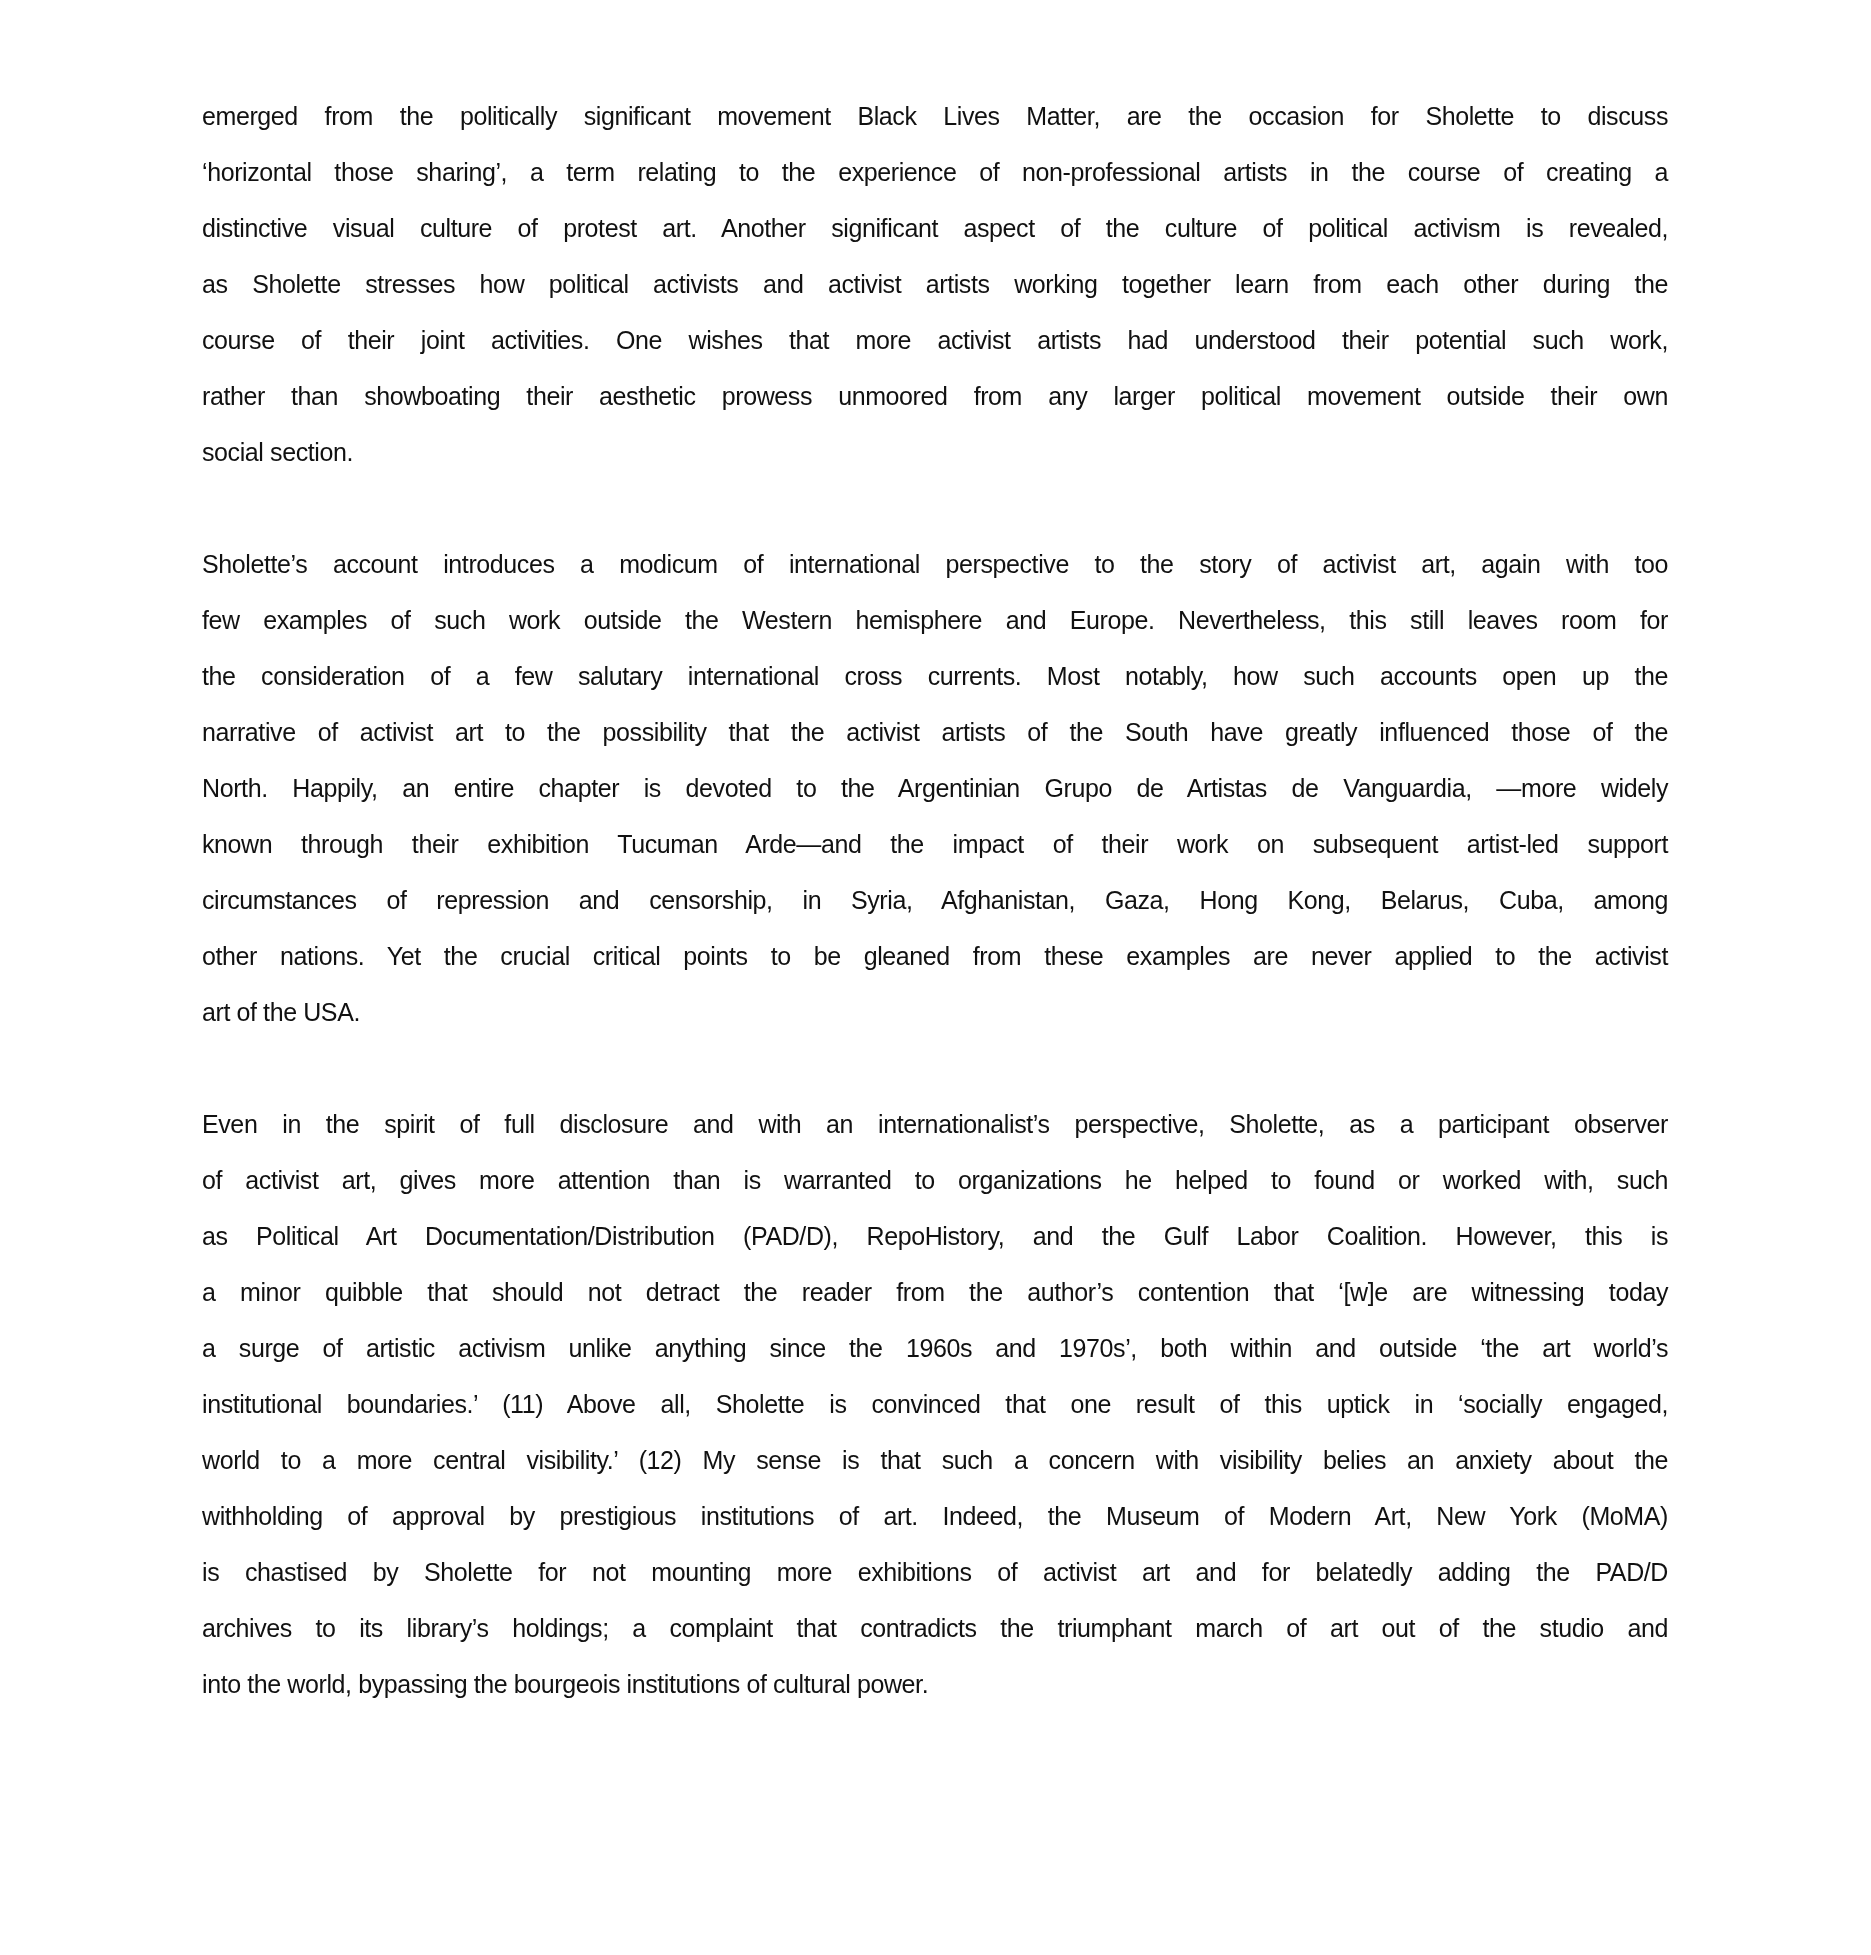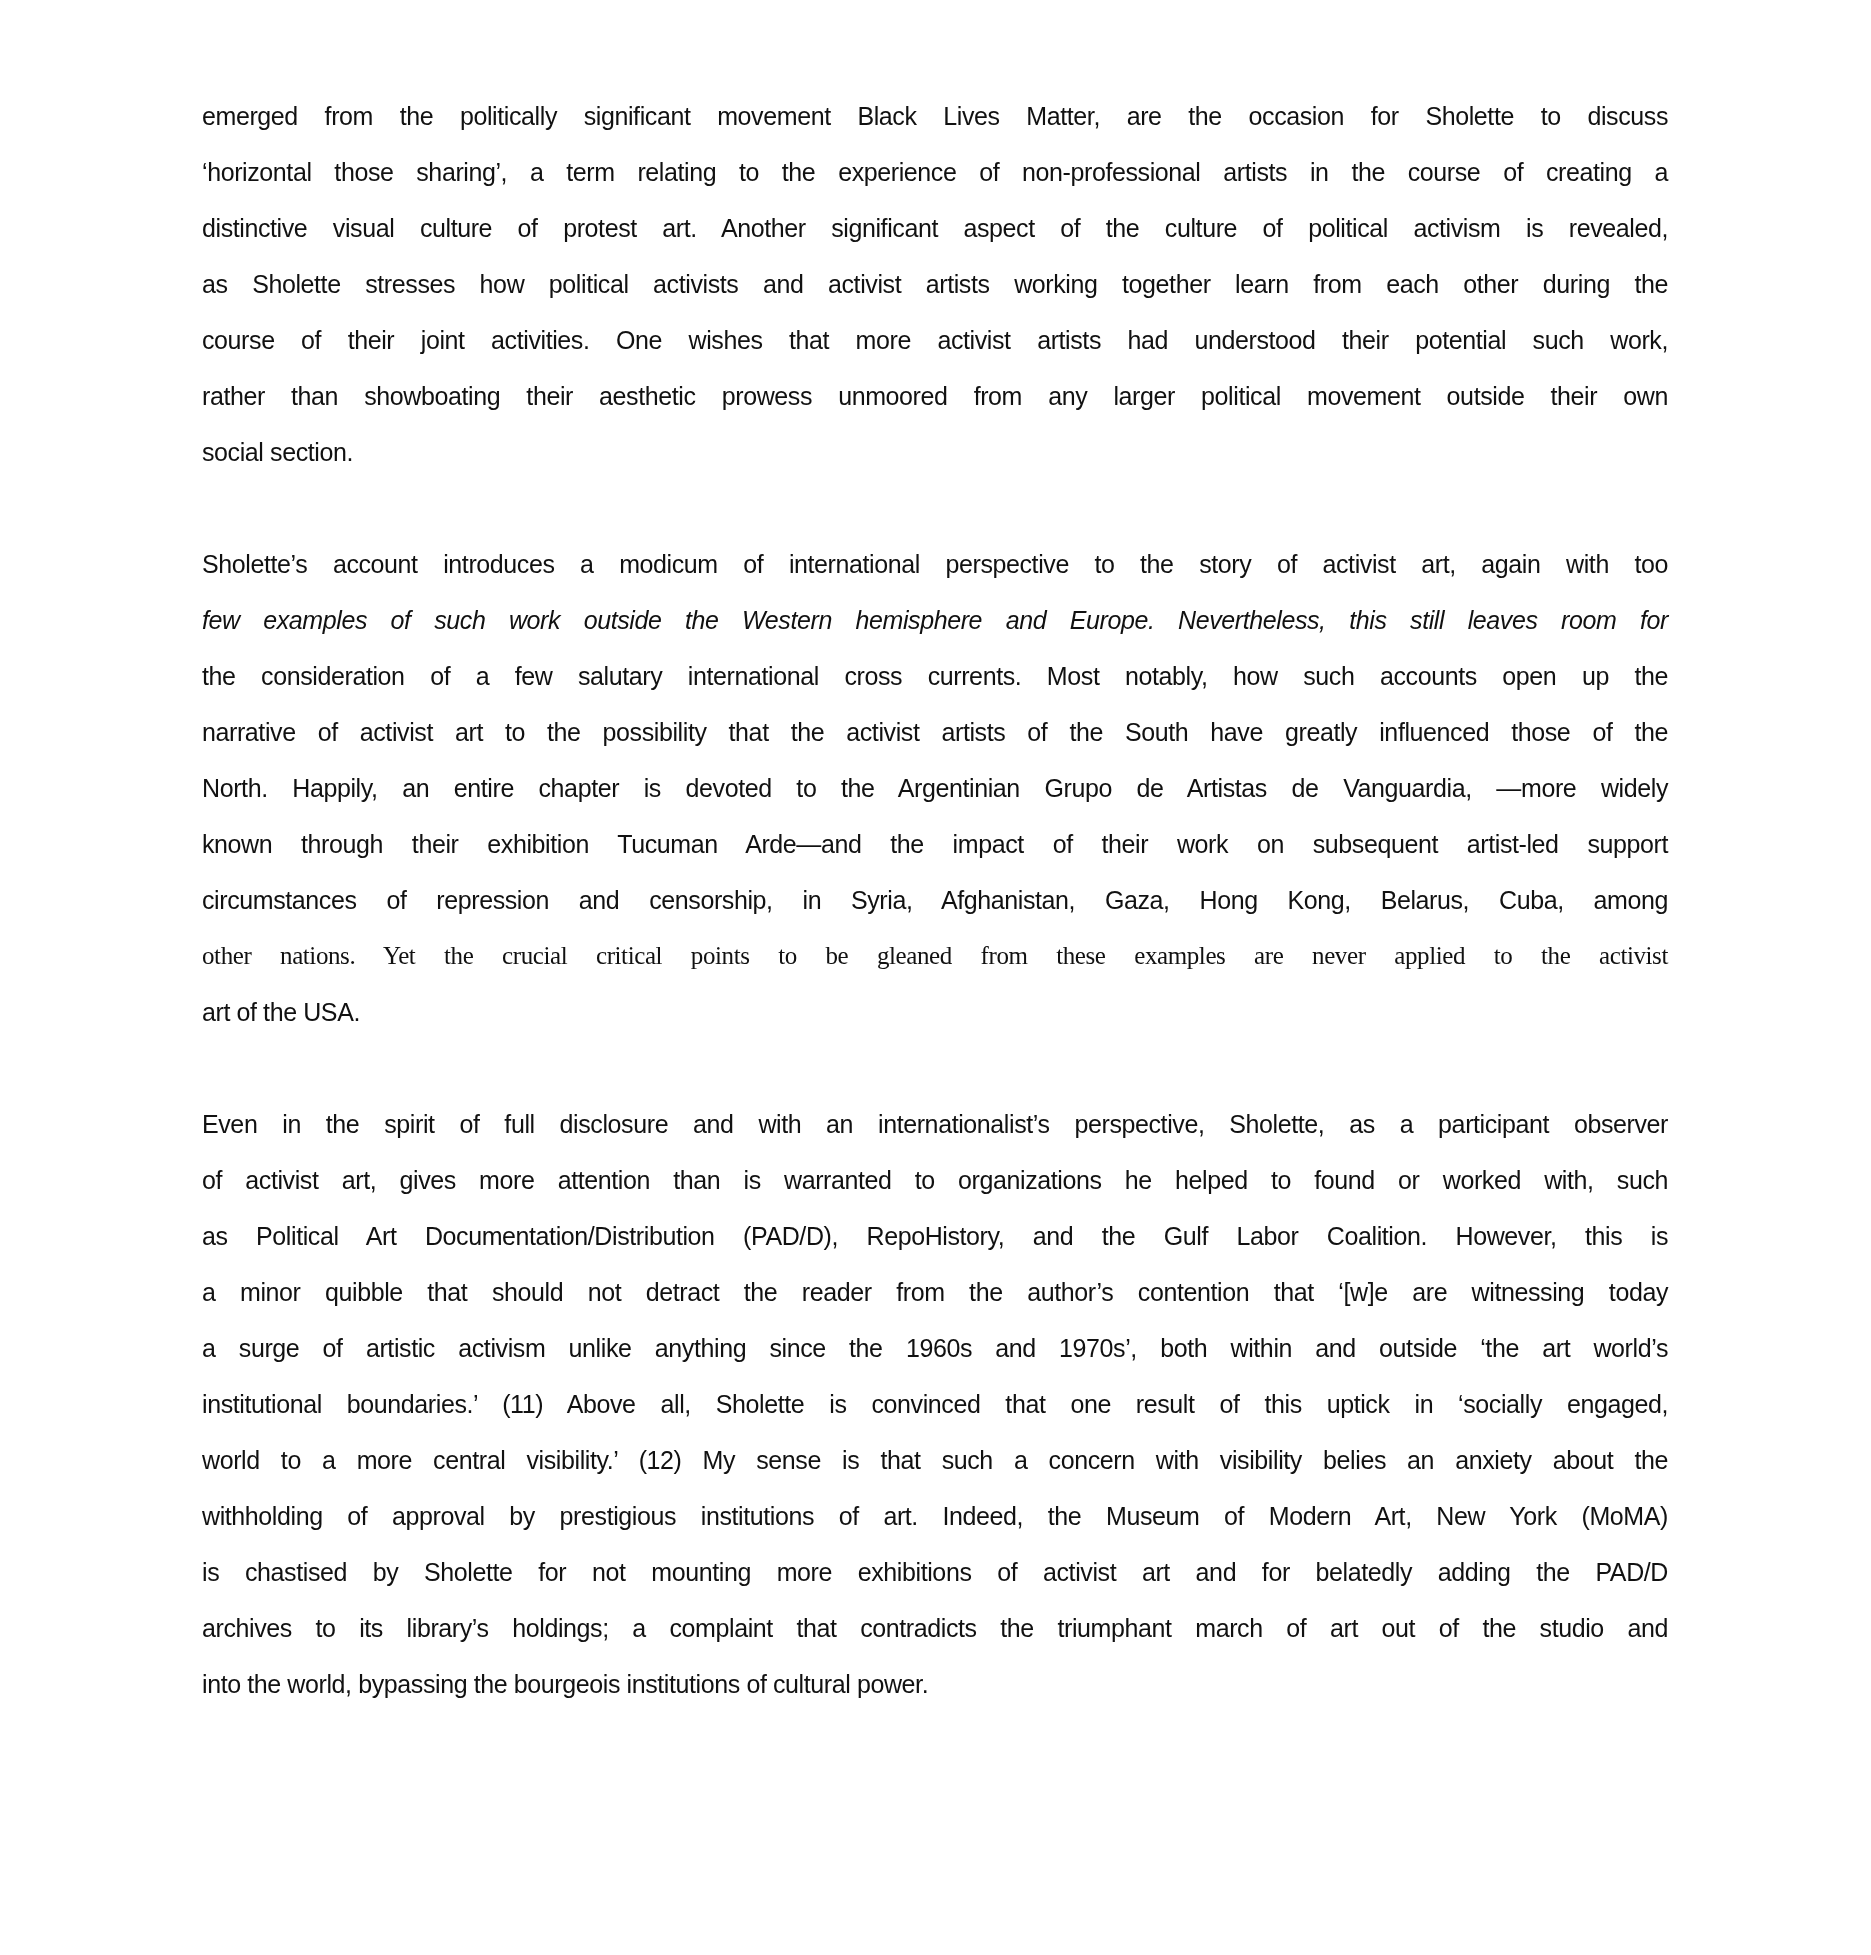--- a/index.html
+++ b/index.html
@@ -32,27 +32,27 @@
     <span class="line" style="white-space: nowrap;">emerged from the politically significant movement Black Lives Matter, are the occasion for Sholette to discuss</span>
     <span class="line" style="white-space: nowrap;">‘horizontal those sharing’, a term relating to the experience of non-professional artists in the course of creating a</span>
     <span class="line" style="white-space: nowrap;">distinctive visual culture of protest art. Another significant aspect of the culture of political activism is revealed,</span>
     <span class="line" style="white-space: nowrap;">as Sholette stresses how political activists and activist artists working together learn from each other during the</span>
     <span class="line" style="white-space: nowrap;">course of their joint activities. One wishes that more activist artists had understood their potential such work,</span>
     <span class="line" style="white-space: nowrap;">rather than showboating their aesthetic prowess unmoored from any larger political movement outside their own</span>
     <span class="line last" style="white-space: nowrap;">social section.</span>
   </div>
   <div class="para">
     <span class="line" style="white-space: nowrap;">Sholette’s account introduces a modicum of  international perspective to the story of activist art, again with too</span>
-    <span class="line" style="white-space: nowrap; font-style: italic;">few examples of such work outside the Western hemisphere and Europe. Nevertheless, this still leaves room for</span>
+    <span class="line" style="white-space: nowrap;">few examples of such work outside the Western hemisphere and Europe. Nevertheless, this still leaves room for</span>
     <span class="line" style="white-space: nowrap;">the consideration of a few salutary international cross currents. Most notably, how such accounts open up the</span>
     <span class="line" style="white-space: nowrap;">narrative of activist art to the possibility that the activist artists of the South have greatly influenced those of the</span>
     <span class="line" style="white-space: nowrap;">North. Happily, an entire chapter is devoted to  the Argentinian Grupo de Artistas de Vanguardia, —more widely</span>
     <span class="line" style="white-space: nowrap;">known through their exhibition Tucuman Arde—and the impact of their work on subsequent artist-led support</span>
     <span class="line" style="white-space: nowrap;">circumstances of repression and censorship, in Syria, Afghanistan, Gaza, Hong Kong, Belarus, Cuba, among</span>
-    <span class="line" style="white-space: nowrap; font-family: Liberation Serif, serif;">other nations. Yet the crucial critical points to be gleaned from these examples are never applied to the activist</span>
+    <span class="line" style="white-space: nowrap;">other nations. Yet the crucial critical points to be gleaned from these examples are never applied to the activist</span>
     <span class="line last" style="white-space: nowrap;">art of the USA.</span>
   </div>
   <div class="para">
     <span class="line" style="white-space: nowrap;">Even in the spirit of full disclosure and with an internationalist’s perspective, Sholette, as a participant observer</span>
     <span class="line" style="white-space: nowrap;">of activist art, gives more attention than is warranted to organizations he helped to found or worked with, such</span>
     <span class="line" style="white-space: nowrap;">as Political Art Documentation/Distribution (PAD/D), RepoHistory, and the Gulf Labor Coalition. However, this is</span>
     <span class="line" style="white-space: nowrap;">a minor quibble that should not detract the reader from the author’s contention that ‘[w]e are witnessing today</span>
     <span class="line" style="white-space: nowrap;">a surge of artistic activism unlike anything since the 1960s and 1970s’, both within and outside ‘the art world’s</span>
     <span class="line" style="white-space: nowrap;">institutional boundaries.’ (11) Above all, Sholette is convinced that one result of this uptick in ‘socially engaged,</span>
     <span class="line" style="white-space: nowrap;">world to a more central visibility.’ (12) My sense is that such a concern with visibility belies an anxiety about the</span>

